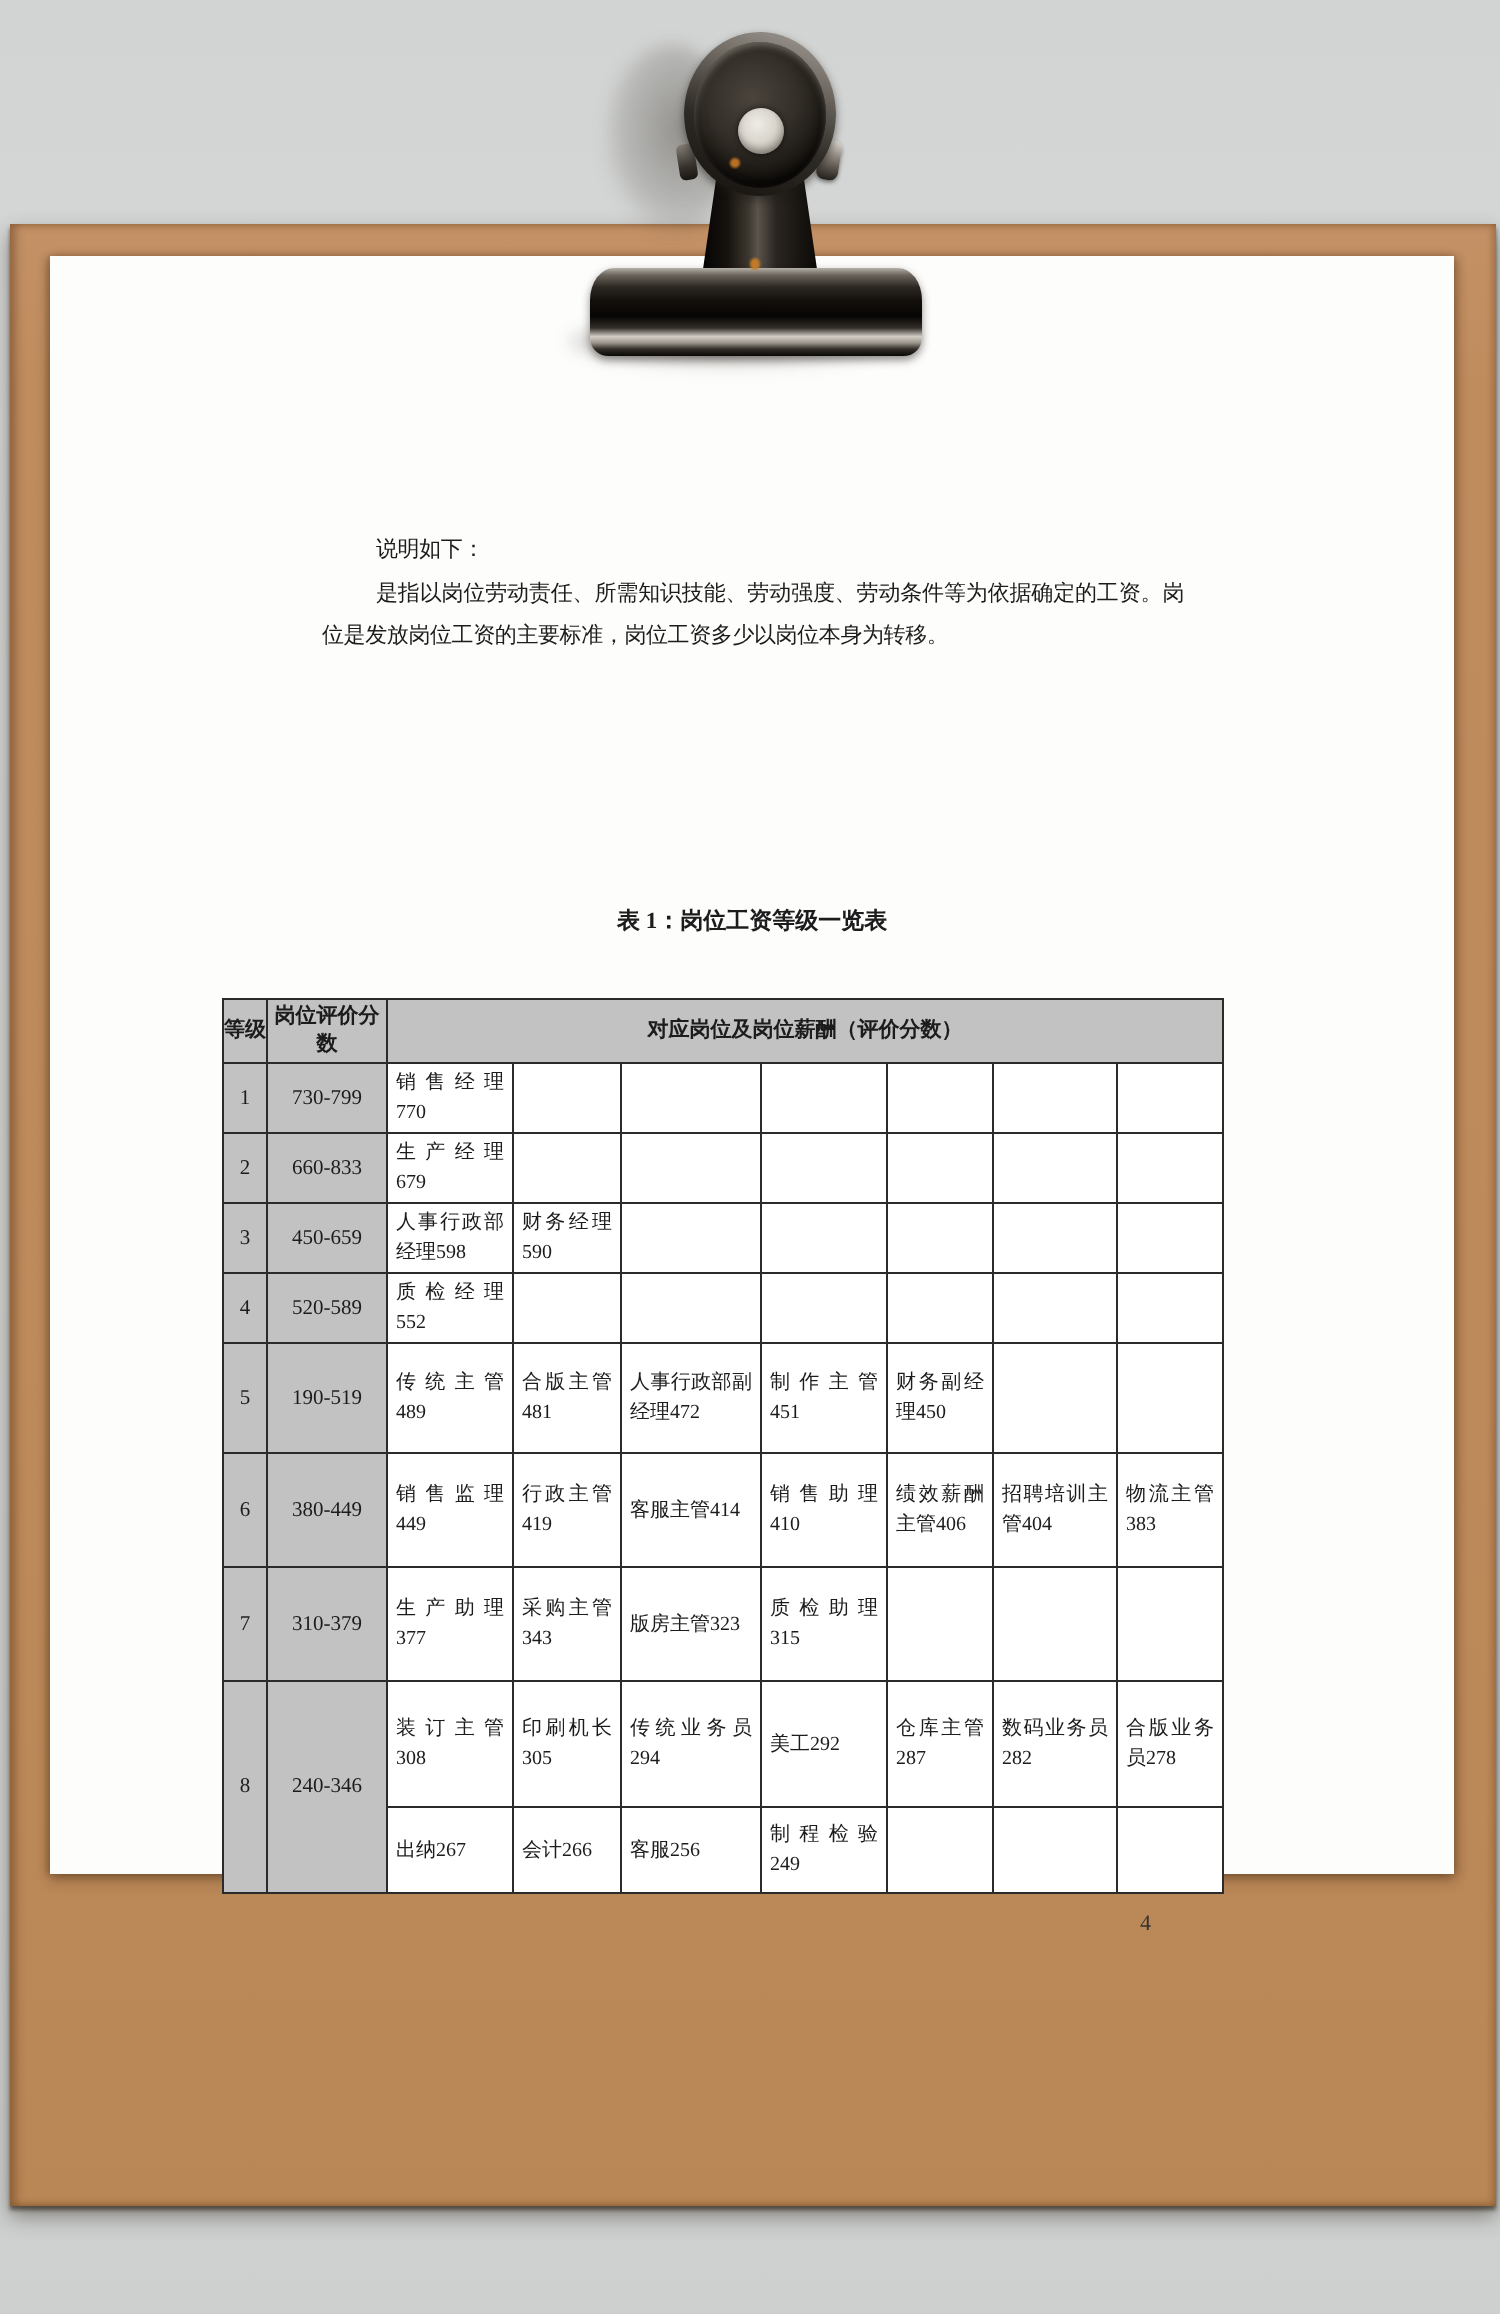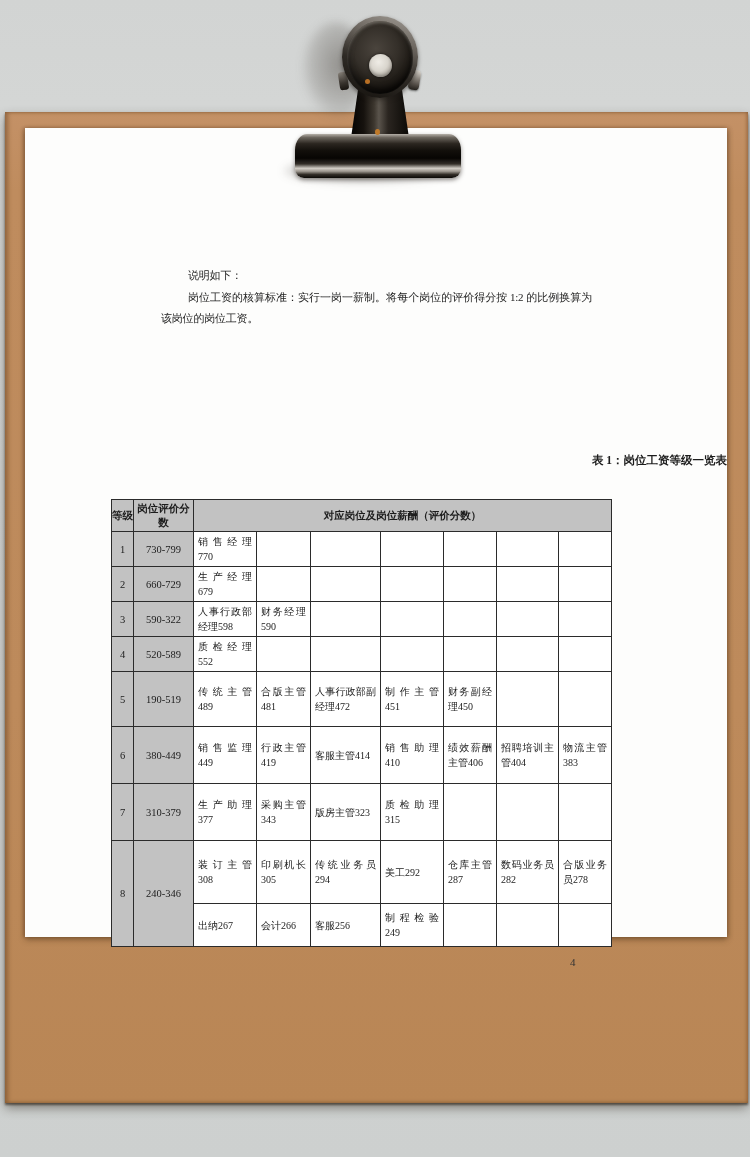--- a/index.html
+++ b/index.html
@@ -28,21 +28,21 @@
     box-shadow: 0 3px 6px rgba(70,45,20,.40), 2px 0 4px rgba(70,45,20,.25), -2px 0 3px rgba(70,45,20,.25);
   }
   .doc-text {
     position: absolute; left: 136px; top: 137px; width: 431px;
     font-size: 11px; line-height: 21.7px; color: var(--text, #1c1c1c);
     letter-spacing: -0.2px;
   }
   .doc-text p { text-indent: 27px; text-align: justify; }
   .table-title {
     position: absolute; left: 0; top: 325px; width: 100%;
-    text-align: right; font-weight: bold; font-size: 11.5px; color: var(--text, #1c1c1c);
+    text-align: center; font-weight: bold; font-size: 11.5px; color: var(--text, #1c1c1c);
   }
   
   table.salary {
     position: absolute; left: 86px; top: 371px; width: 500px;
     border-collapse: collapse; table-layout: fixed;
     font-size: 10px; color: var(--text, #1c1c1c);
   }
   table.salary td, table.salary th {
     border: 1px solid var(--table-border, #2b2b2b);
     vertical-align: middle; overflow: hidden;
@@ -124,21 +124,21 @@
 <body>
 
 <div class="scene">
 
   <div class="board"></div>
 
   <div class="paper">
 
     <div class="doc-text">
       <p>说明如下：</p>
-      <p>岗位工资的核算标准：实行一岗一薪制。将每个岗位的评价得分按 1:2 的比例换算为该岗位的岗位工资。</p>
+      <p>是指以岗位劳动责任、所需知识技能、劳动强度、劳动条件等为依据确定的工资。岗位是发放岗位工资的主要标准，岗位工资多少以岗位本身为转移。</p>
     </div>
 
     <div class="table-title">表 1：岗位工资等级一览表</div>
 
     <table class="salary">
       <colgroup>
         <col style="width:22px">
           <col style="width:60px">
           <col style="width:63px">
         <col style="width:54px">
@@ -160,32 +160,32 @@
         <td class="pos">销售经理770</td>
         <td class="pos"></td>
         <td class="pos"></td>
         <td class="pos"></td>
         <td class="pos"></td>
         <td class="pos"></td>
         <td class="pos"></td>
       </tr>
       <tr style="height:33px">
         <td class="gradecell">2</td>
-        <td class="rangecell">660-729</td>
+        <td class="rangecell">660-833</td>
         <td class="pos">生产经理679</td>
         <td class="pos"></td>
         <td class="pos"></td>
         <td class="pos"></td>
         <td class="pos"></td>
         <td class="pos"></td>
         <td class="pos"></td>
       </tr>
       <tr style="height:34px">
         <td class="gradecell">3</td>
-        <td class="rangecell">590-322</td>
+        <td class="rangecell">450-659</td>
         <td class="pos">人事行政部经理598</td>
         <td class="pos">财务经理590</td>
         <td class="pos"></td>
         <td class="pos"></td>
         <td class="pos"></td>
         <td class="pos"></td>
         <td class="pos"></td>
       </tr>
       <tr style="height:33px">
         <td class="gradecell">4</td>

